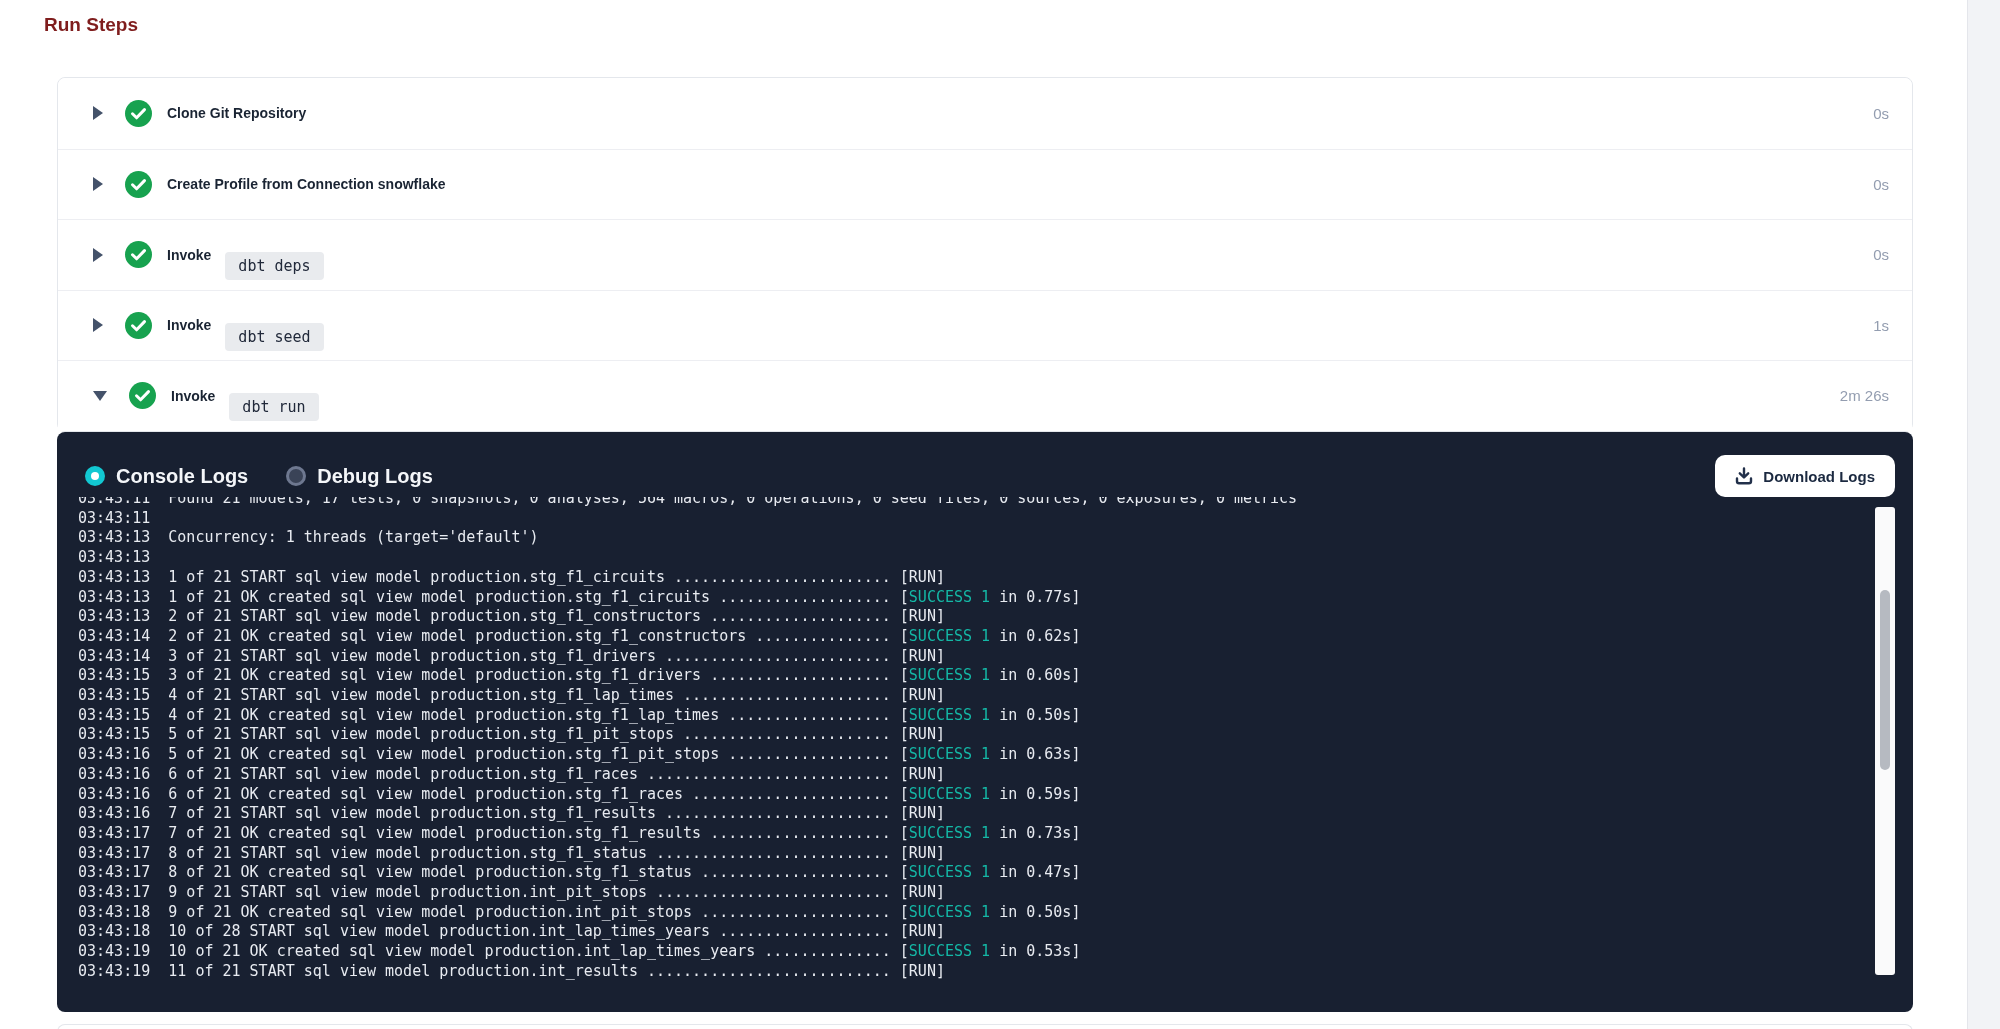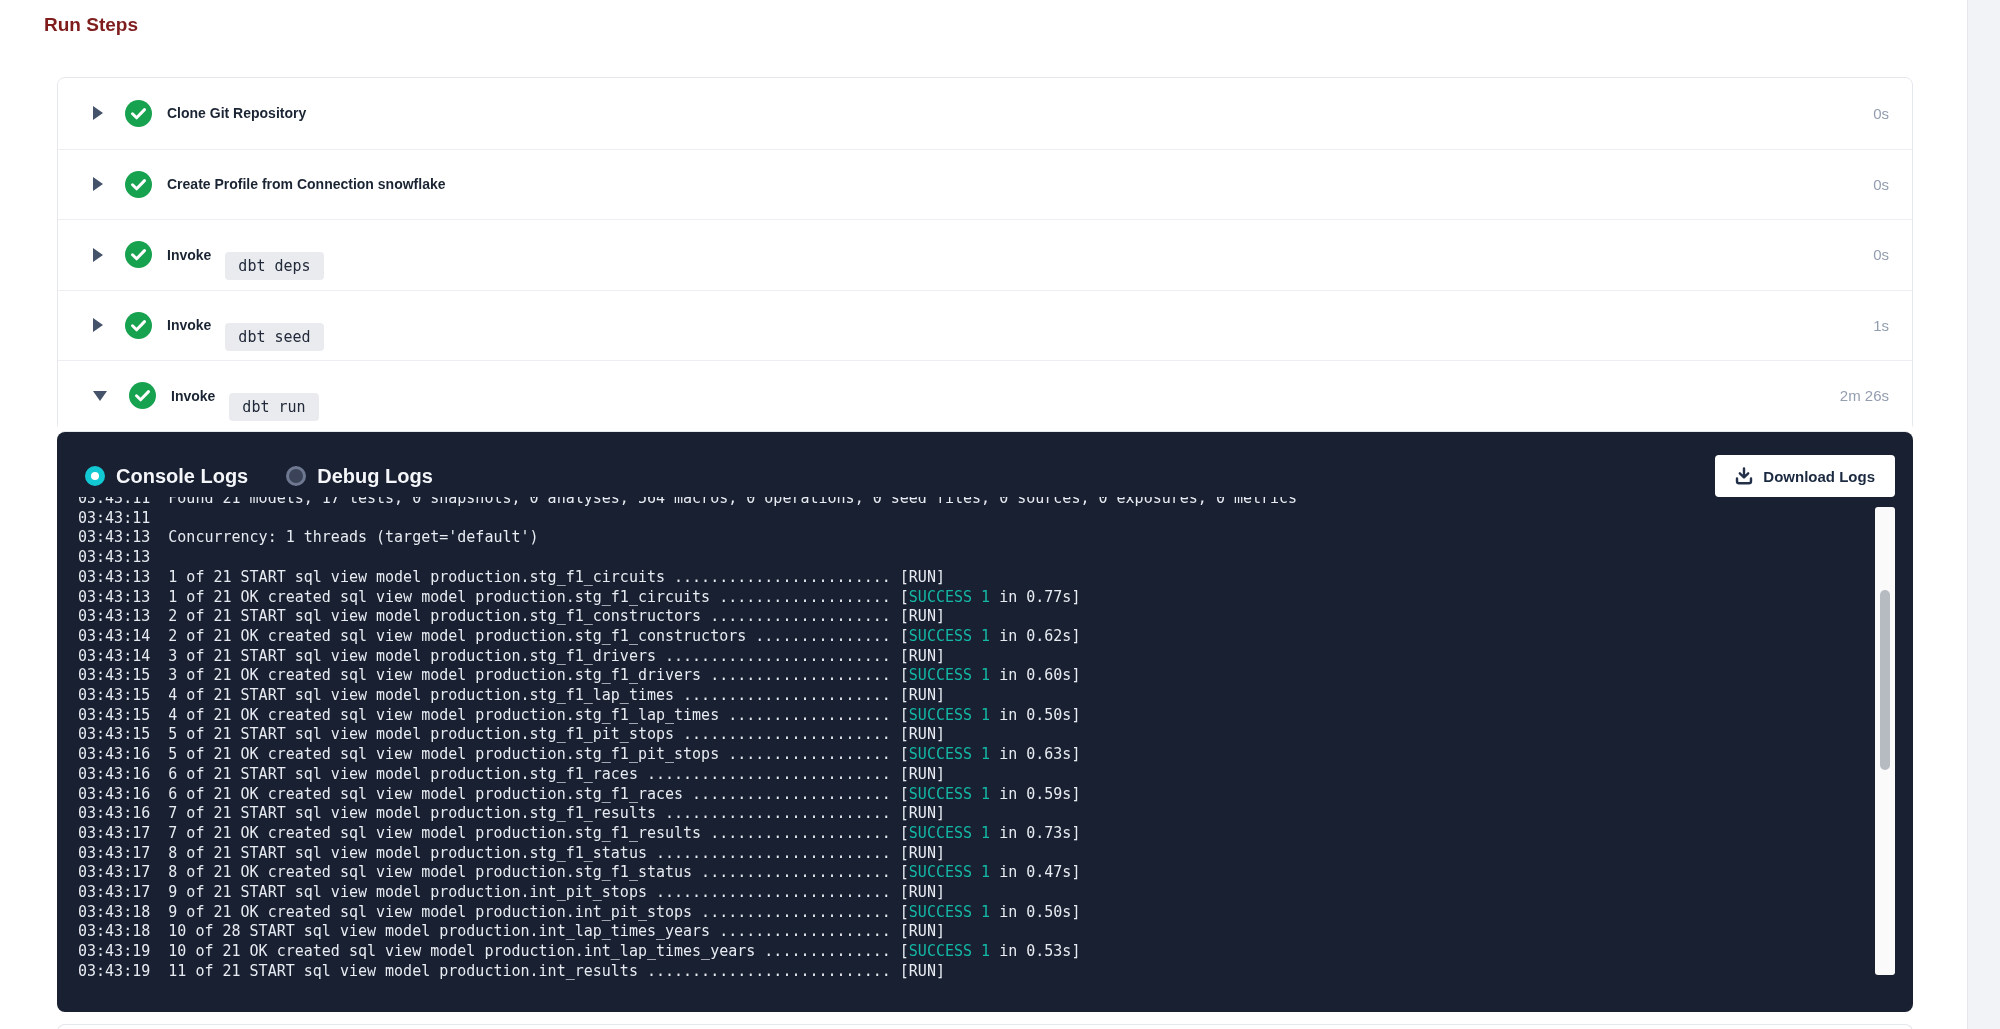--- a/index.html
+++ b/index.html
@@ -90,21 +90,21 @@
   .radio-circle.unselected {
     background: #3a4357; border: 3px solid #6e7890;
   }
   .radio-label {
     margin-left: 11px; font-size: 20px; font-weight: 700; color: #f4f6f9;
   }
   .download-btn {
     margin-left: auto;
     display: flex; align-items: center; gap: 10px;
     background: #ffffff; color: #1b2940;
-    border: none; border-radius: 4px;
+    border: none; border-radius: 10px;
     height: 42px; padding: 0 20px;
     font-family: "Liberation Sans", sans-serif;
     font-size: 15px; font-weight: 700;
     cursor: pointer;
   }
 
   
   .log-viewport {
     position: absolute; left: 21px; top: 65px;
     width: 1794px; height: 506px;

